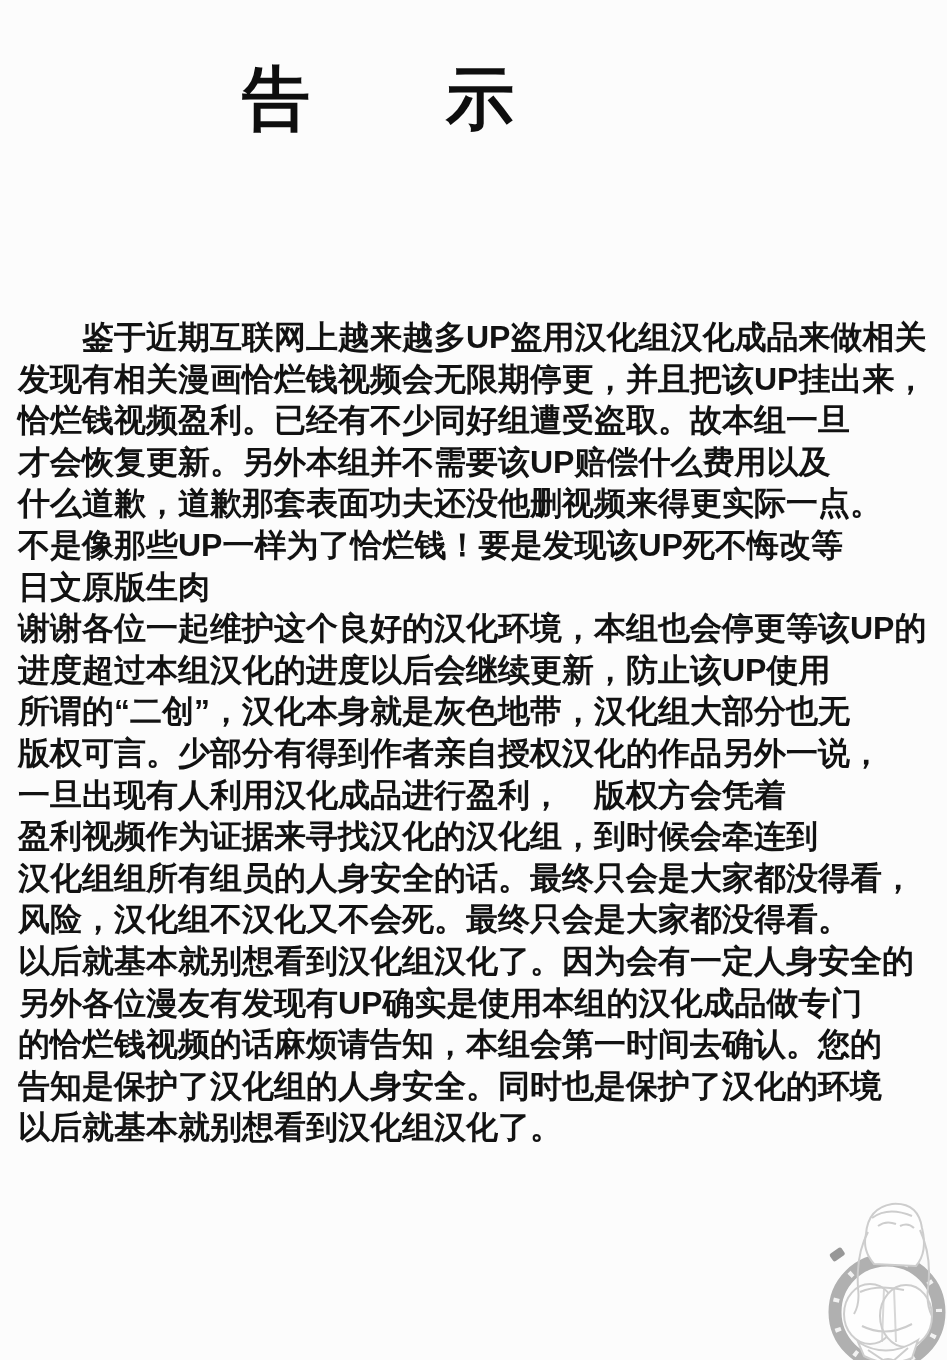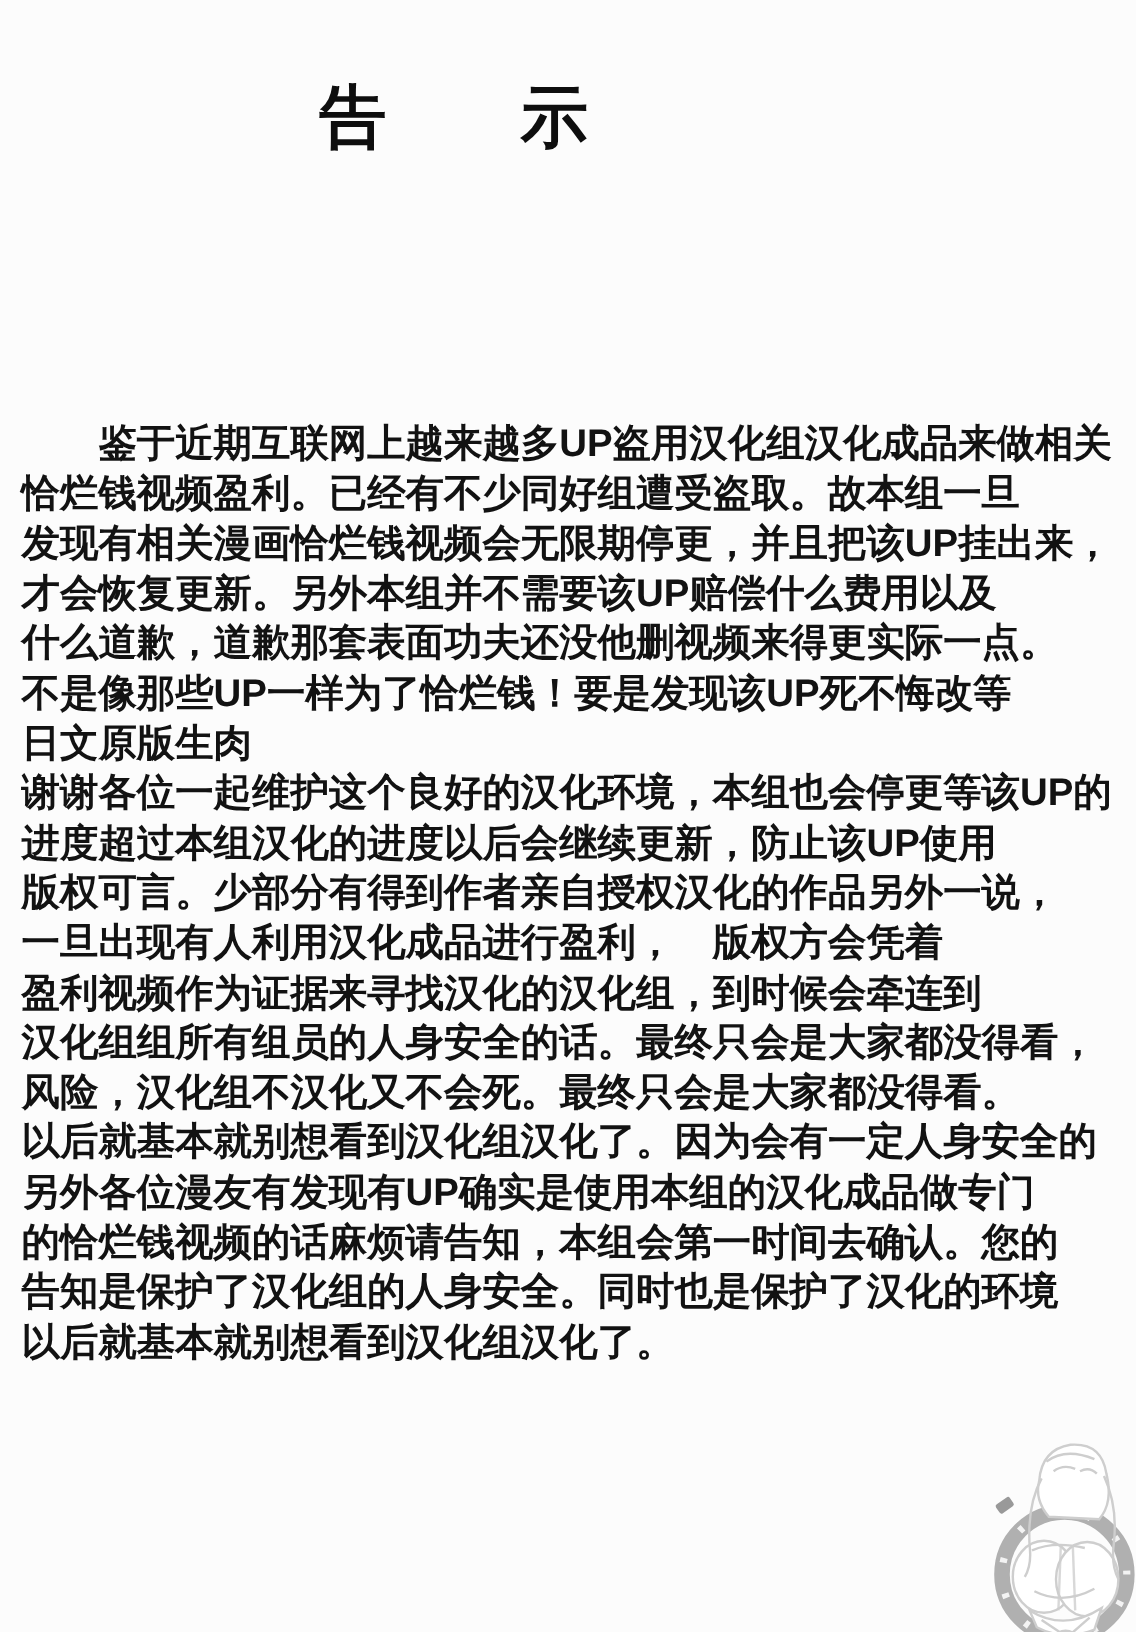--- a/index.html
+++ b/index.html
@@ -17,35 +17,34 @@
   .page {
     position: absolute;
     inset: 0;
   }
   .notice-title {
     position: absolute;
     top: 55px;
     left: 0;
     width: 756px;
     text-align: center;
-    font-size: 56px;
+    font-size: 68px;
     line-height: 86px;
     font-weight: 700;
     color: #0e0e0e;
     white-space: pre;
     letter-spacing: 0;
     z-index: 2;
   }
   .notice-body {
     position: absolute;
     top: 317px;
     left: 18px;
     width: 929px;
     z-index: 2;
-    margin-top: 32px;
   }
   .notice-line {
     font-size: 32px;
     line-height: 41.6px;
     font-weight: 600;
     color: #121212;
     white-space: pre;
     letter-spacing: 0px;
   }
   .seal {
@@ -59,28 +58,29 @@
 </style>
 </head>
 <body>
 
 <div class="page">
 
   <div class="notice-title">告　　示</div>
 
   <div class="notice-body">
     <div class="notice-line">　　鉴于近期互联网上越来越多UP盗用汉化组汉化成品来做相关</div>
+    <div class="notice-line">发现有相关漫画恰烂钱视频会无限期停更，并且把该UP挂出来，</div>
     <div class="notice-line">恰烂钱视频盈利。已经有不少同好组遭受盗取。故本组一旦</div>
-    <div class="notice-line">发现有相关漫画恰烂钱视频会无限期停更，并且把该UP挂出来，</div>
     <div class="notice-line">才会恢复更新。另外本组并不需要该UP赔偿什么费用以及</div>
     <div class="notice-line">什么道歉，道歉那套表面功夫还没他删视频来得更实际一点。</div>
     <div class="notice-line">不是像那些UP一样为了恰烂钱！要是发现该UP死不悔改等</div>
     <div class="notice-line">日文原版生肉</div>
     <div class="notice-line">谢谢各位一起维护这个良好的汉化环境，本组也会停更等该UP的</div>
     <div class="notice-line">进度超过本组汉化的进度以后会继续更新，防止该UP使用</div>
+    <div class="notice-line">所谓的“二创”，汉化本身就是灰色地带，汉化组大部分也无</div>
     <div class="notice-line">版权可言。少部分有得到作者亲自授权汉化的作品另外一说，</div>
     <div class="notice-line">一旦出现有人利用汉化成品进行盈利，　版权方会凭着</div>
     <div class="notice-line">盈利视频作为证据来寻找汉化的汉化组，到时候会牵连到</div>
     <div class="notice-line">汉化组组所有组员的人身安全的话。最终只会是大家都没得看，</div>
     <div class="notice-line">风险，汉化组不汉化又不会死。最终只会是大家都没得看。</div>
     <div class="notice-line">以后就基本就别想看到汉化组汉化了。因为会有一定人身安全的</div>
     <div class="notice-line">另外各位漫友有发现有UP确实是使用本组的汉化成品做专门</div>
     <div class="notice-line">的恰烂钱视频的话麻烦请告知，本组会第一时间去确认。您的</div>
     <div class="notice-line">告知是保护了汉化组的人身安全。同时也是保护了汉化的环境</div>
     <div class="notice-line">以后就基本就别想看到汉化组汉化了。</div>

